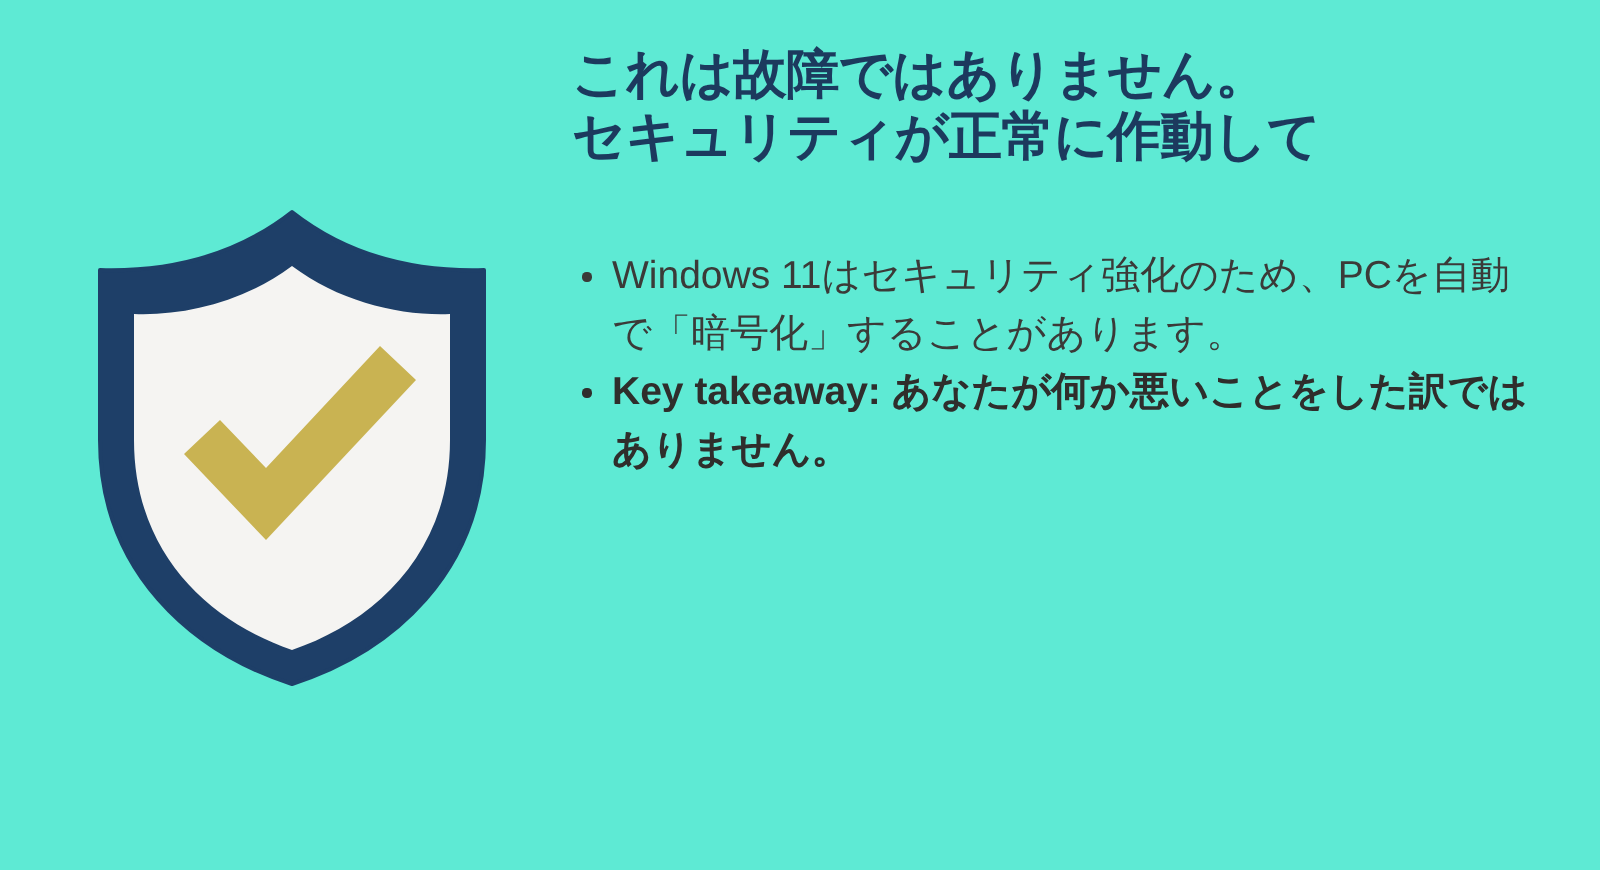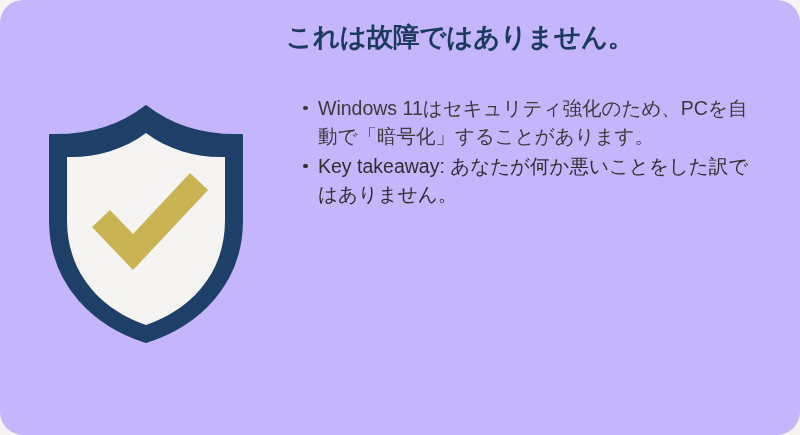--- a/index.html
+++ b/index.html
@@ -13,23 +13,22 @@
     overflow: hidden;
     background: #f5f4f2;
     font-family: "Liberation Sans", "DejaVu Sans", sans-serif;
     -webkit-font-smoothing: antialiased;
   }
 
   #slide {
     position: relative;
     width: 800px;
     height: 435px;
-    background: #c4b5fd;
+    background: #5eead4;
     box-sizing: border-box;
-    border-radius: 23px;
   }
 
   
   #shield-figure {
     position: absolute;
     left: 40px;
     top: 100px;
     width: 212px;
     height: 248px;
   }
@@ -55,21 +54,21 @@
     font-weight: bold;
     letter-spacing: -0.2px;
     font-family: "Liberation Sans", "DejaVu Sans", sans-serif;
   }
   #headline .hline {
     display: block;
     white-space: nowrap;
   }
 
   #bullet-list {
-    margin: 16px;
+    margin: 4px;
     padding: 0;
     list-style: none;
     margin-top: 41px;
   }
   #bullet-list > li {
     position: relative;
     padding-left: 16px;
     margin-bottom: 1px;
     color: #3b3a38;
     font-size: 19.5px;
@@ -80,21 +79,21 @@
     content: "";
     position: absolute;
     left: 1px;
     top: 12px;
     width: 4.5px;
     height: 4.5px;
     border-radius: 50%;
     background: #3b3a38;
   }
   #bullet-list > li.is-bold {
-    font-weight: normal;
+    font-weight: bold;
     color: #2f2e2c;
   }
   #bullet-list > li.is-bold::before {
     background: #2f2e2c;
   }
   .bullet-text {
     display: block;
   }
 </style>
 </head>
@@ -121,20 +120,21 @@
                C 160 58, 130 51, 106 33 Z" fill="#f5f4f2"></path>
 
       <path d="M52 127 L 70 110 L 93 134 L 150 73 L 168 90 L 93 170 Z" fill="#c9b352"></path>
     </svg>
   </div>
 
   <div id="text-column">
 
     <h1 id="headline">
       <span class="hline">これは故障ではありません。</span>
+      <span class="hline">セキュリティが正常に作動して</span>
     </h1>
 
     <ul id="bullet-list">
       <li>
         <span class="bullet-text">Windows 11はセキュリティ強化のため、PCを自動で「暗号化」することがあります。</span>
       </li>
       <li class="is-bold">
         <span class="bullet-text">Key takeaway: あなたが何か悪いことをした訳ではありません。</span>
       </li>
     </ul>

